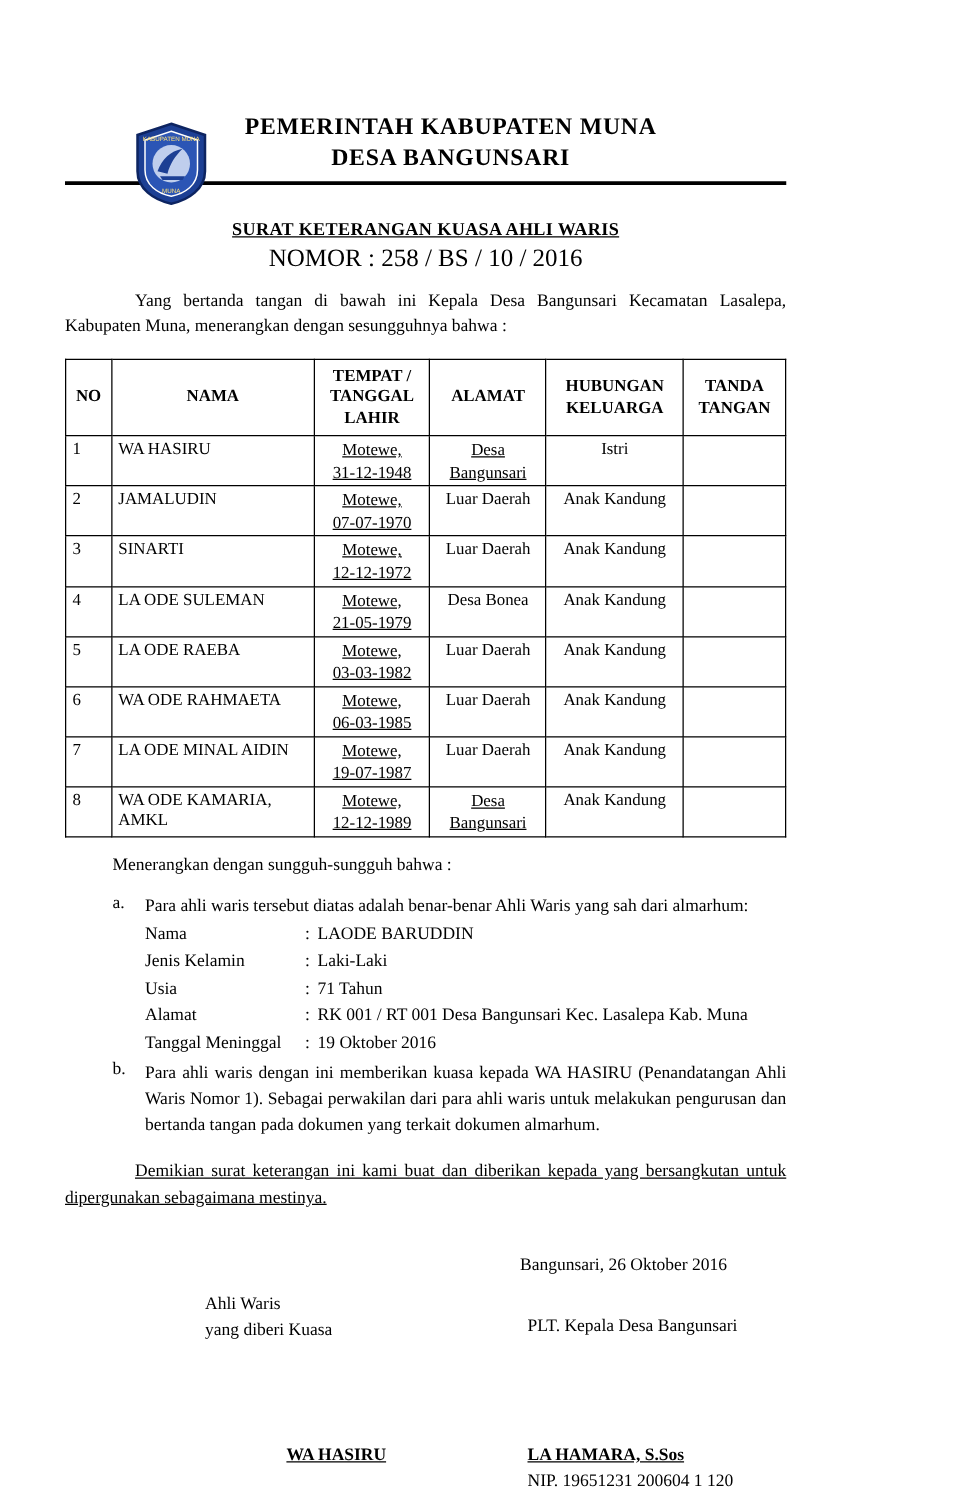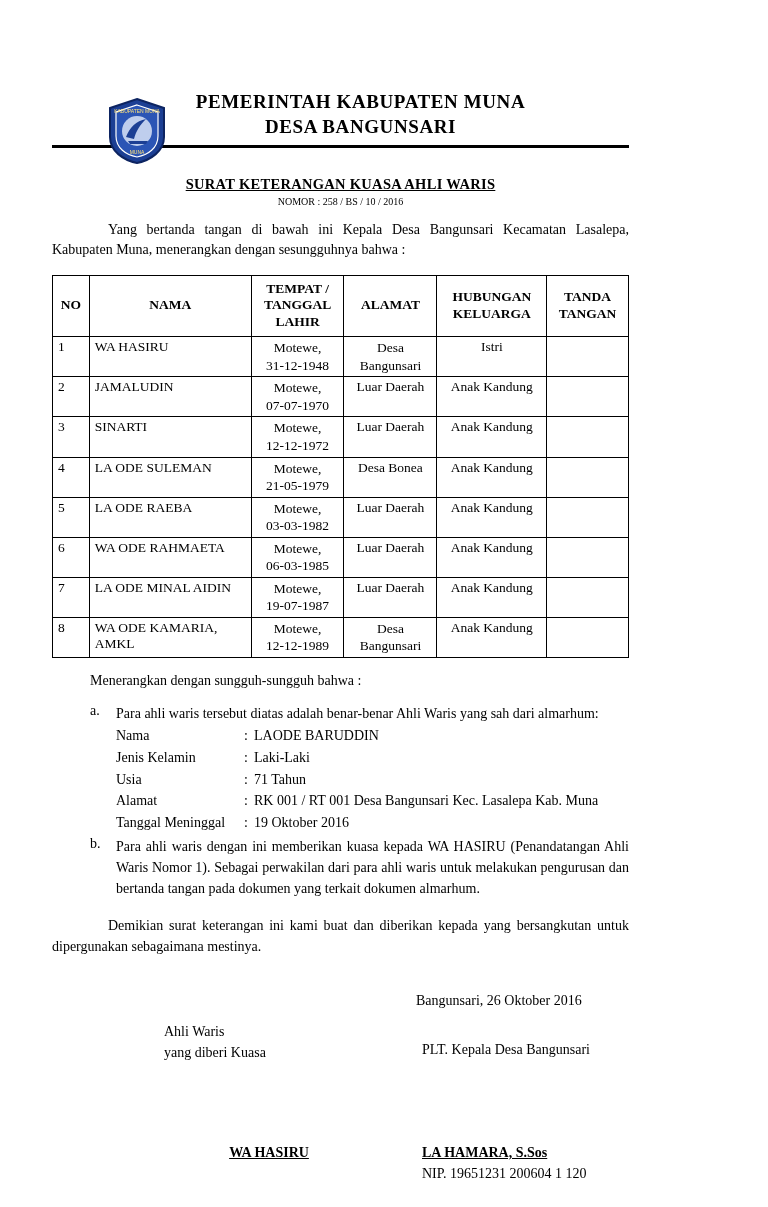--- a/index.html
+++ b/index.html
@@ -56,21 +56,21 @@
     text-align: center;
     margin-top: 11px;
   }
   .doc-title .t1 {
     font-weight: bold;
     font-size: 14.5px;
     text-decoration: underline;
     letter-spacing: 0.3px;
   }
   .doc-title .t2 {
-    font-size: 10px;
+    font-size: 20px;
     margin-top: 3px;
   }
 
   
   p.body {
     font-size: 14px;
     line-height: 1.45;
     text-align: justify;
     margin: 13px 0 0 0;
   }
@@ -99,21 +99,21 @@
     vertical-align: middle;
   }
   .col-no { width: 34px; text-align: left; }
   .col-nama { width: 215px; text-align: left; }
   .col-ttl { width: 98px; text-align: center; border-radius: 17px; }
   .col-alamat { width: 100px; text-align: center; }
   .col-hub { width: 120px; text-align: center; }
   .col-ttd { width: 86px; }
   table.waris td.cell-center { text-align: center; }
   table.waris td { height: 17px; }
-  .two-line { line-height: 1.3; }
+  .two-line { line-height: 1.3; text-decoration: underline; }
 
   
   .list-block {
     margin-top: 13px;
     font-size: 14px;
   }
   .list-row {
     display: flex;
     margin-top: 0px;
   }
@@ -143,21 +143,21 @@
   .field-value { flex: 1; }
   .bold { font-weight: normal; }
 
   
   p.closing {
     font-size: 14px;
     line-height: 1.5;
     text-align: justify;
     margin: 16px 0 0 0;
   }
-  p.closing.indent { text-indent: 56px; }
+  p.closing.indent { text-indent: 56px; text-decoration: underline; }
 
   
   .sig-area {
     margin-top: 36px;
     font-size: 14px;
     position: relative;
     height: 190px;
   }
   .sig-date {
     position: absolute;

